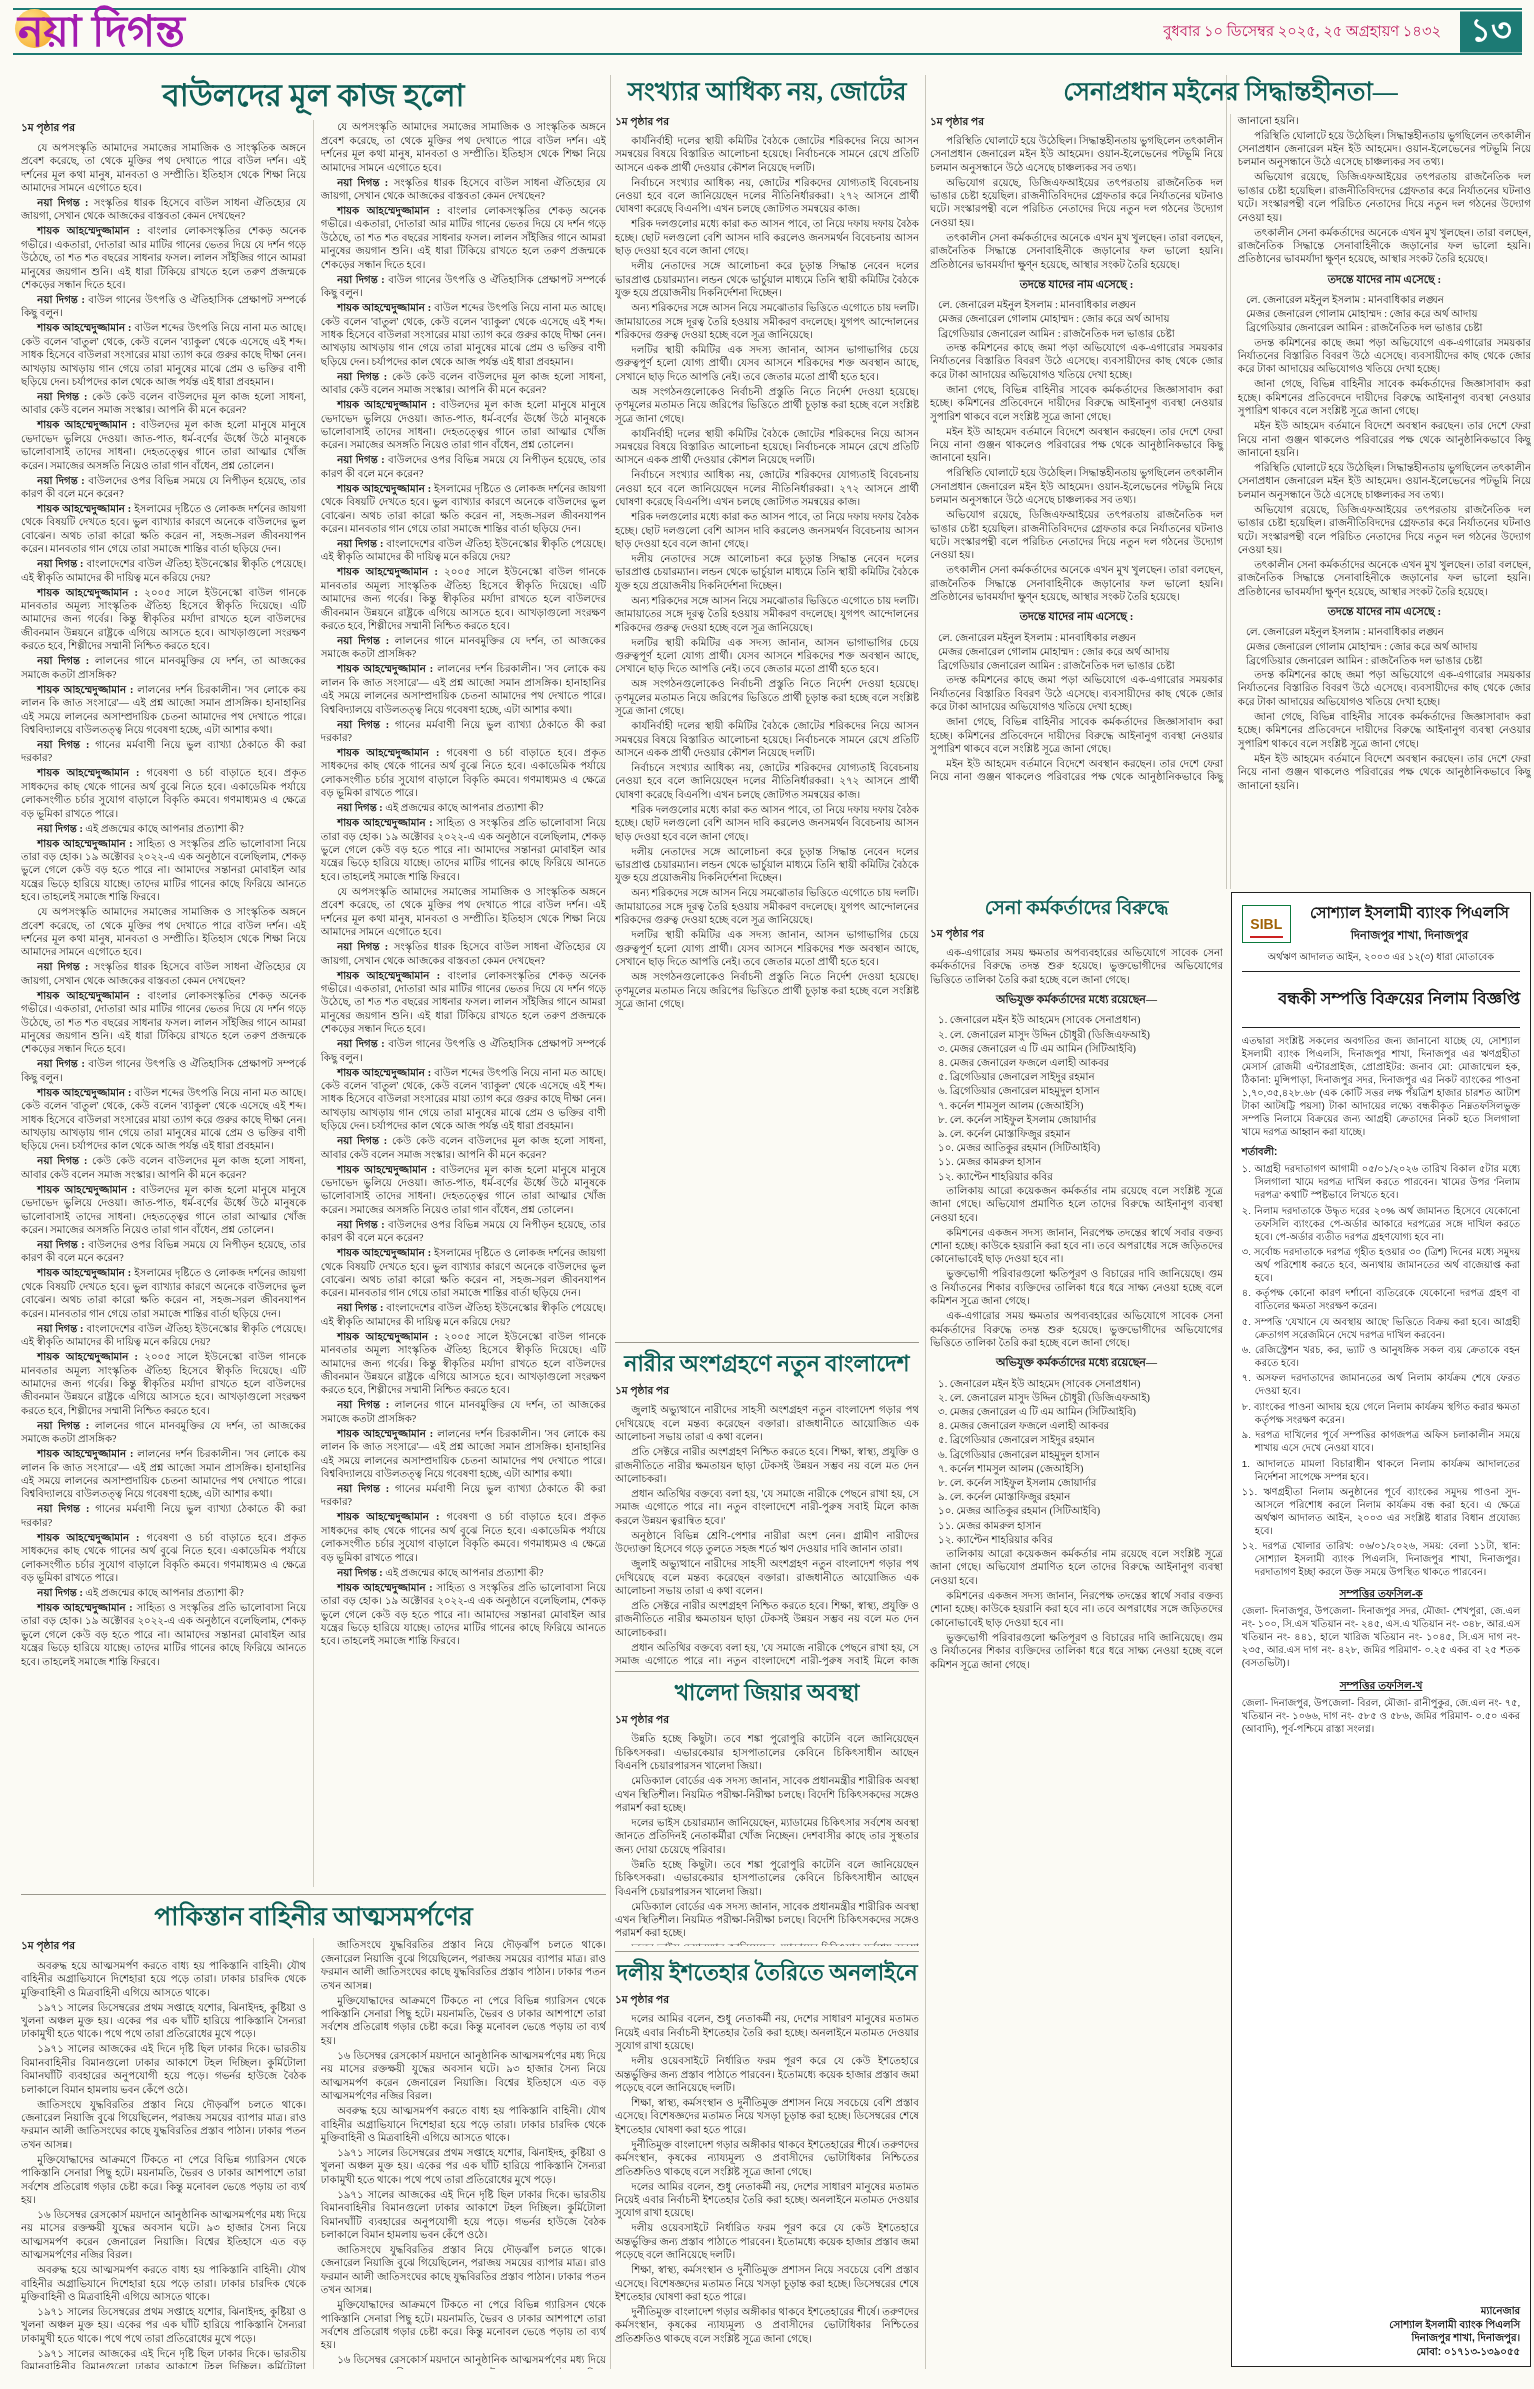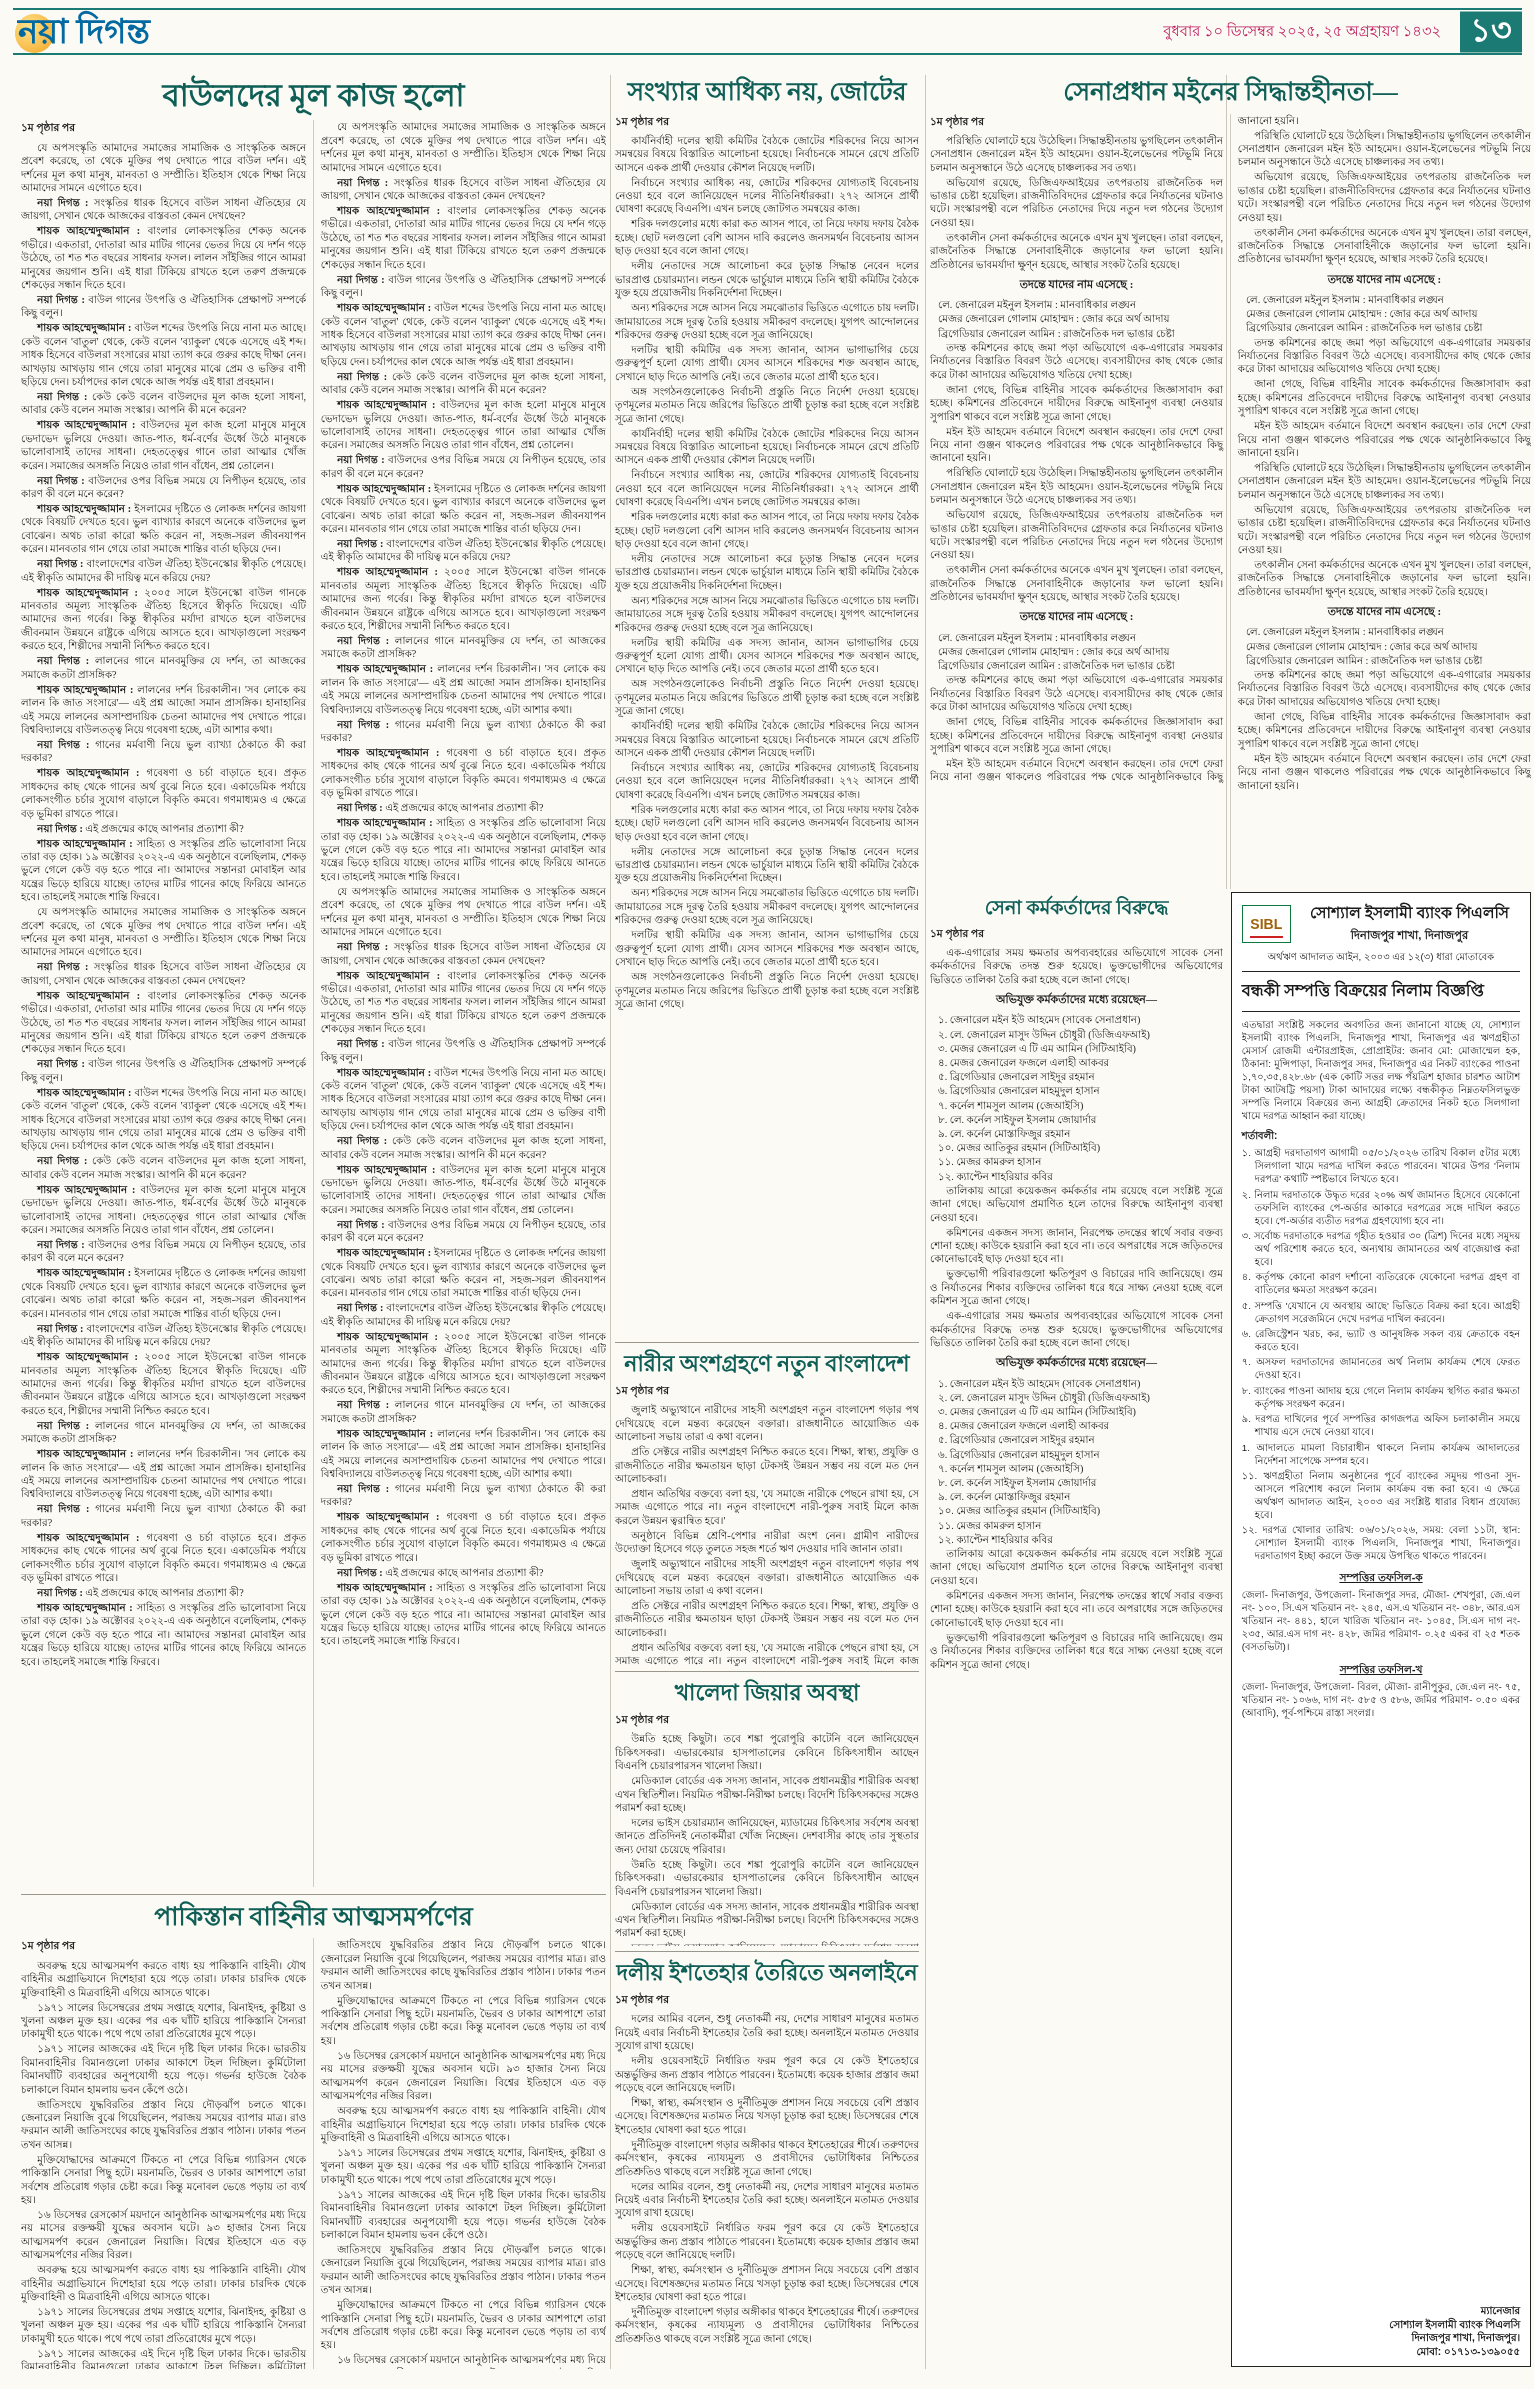--- a/index.html
+++ b/index.html
@@ -2,21 +2,21 @@
 <html style="font-size:13px"><head>
 <meta charset="utf-8">
 <style>
   html,body{margin:0;padding:0;background:#9a9a9a;}
   .page{position:relative;width:1535px;height:2389px;background:#fbfaf4;overflow:hidden;
         font-family:"Liberation Serif","DejaVu Serif",serif;color:#1a1a1a;}
   
   .masthead{position:absolute;top:8.1px;left:13px;right:13px;height:47px;
             border-top:2.4px solid #1c7a74;border-bottom:2.4px solid #1c7a74;
             display:flex;align-items:center;padding:0 81px 0 4.9px;box-sizing:border-box;}
-  .logo{position:relative;font-size:34px;font-weight:bold;color:#0369a1;line-height:1;}
+  .logo{position:relative;font-size:43px;font-weight:bold;color:#a21caf;line-height:1;}
   .sun{position:absolute;left:-3.3px;top:-0.8px;width:39px;height:39px;border-radius:50%;
        background:radial-gradient(circle at 35% 35%,#ffe38e,#f4a41f);z-index:0;}
   .logo-text{position:relative;z-index:1;}
   .date-line{margin-left:auto;font-size:14.7px;color:#be185d;}
   .page-box{position:absolute;right:0;top:50%;transform:translateY(-50%);
             width:62px;height:41px;background:#1c7a74;color:#fff;display:flex;
             align-items:center;justify-content:center;font-size:32px;font-weight:bold;}
   
   .article{position:absolute;overflow:hidden;display:flex;flex-direction:column;box-sizing:border-box;}
   .rule-top{border-top:0.8px solid #9a978c;padding-top:4.9px;}
@@ -39,22 +39,22 @@
       overflow:hidden;font-family:"Liberation Sans","DejaVu Sans",sans-serif;}
   .ad-head{display:flex;align-items:center;gap:8.1px;margin-bottom:1.6px;}
   .sibl-logo{flex:0 0 auto;width:47px;height:36px;border:1.6px solid #0b7a3c;color:#a16207;
              font-weight:bold;display:flex;align-items:center;justify-content:center;
              font-size:14px;position:relative;}
   .sibl-logo:after{content:"";position:absolute;bottom:3.3px;left:7.3px;right:7.3px;height:2.4px;background:#cc2222;}
   .ad-head-text{flex:1;text-align:center;}
   .ad-bank{font-size:15.5px;font-weight:bold;}
   .ad-branch{font-size:11.4px;font-weight:bold;}
   .ad-law{font-size:9.8px;text-align:center;margin:1.6px 0;}
-  .ad-title{font-size:16.3px;font-weight:bold;text-align:left;margin:3.3px 0 5.7px;
-            border-top:0.8px solid #222;border-bottom:0.8px solid #222;padding:6px 0;}
+  .ad-title{font-size:16.3px;font-weight:bold;text-align:right;margin:3.3px 0 5.7px;
+            border-top:0.8px solid #222;border-bottom:0.8px solid #222;padding:14px 0;}
   .ad .para{font-size:9.8px;line-height:13px;text-indent:0;margin:0 0 3.3px;}
   .ad-sec-head{font-weight:bold;font-size:10px;margin:2.4px 0 1.6px;text-indent:0;}
   .ad-terms .para{padding-left:13px;text-indent:-13px;margin:0 0 2.4px;}
   .tafsil-head{font-weight:bold;text-align:center;text-decoration:underline;margin:4.9px 0 1.6px;font-size:10.6px;}
   .ad-sign{margin-top:auto;}
   .ad-sign .para{text-align:right;font-weight:bold;margin:0;line-height:13.4px;font-size:10.2px;}
 </style>
 </head>
 <body>
 

